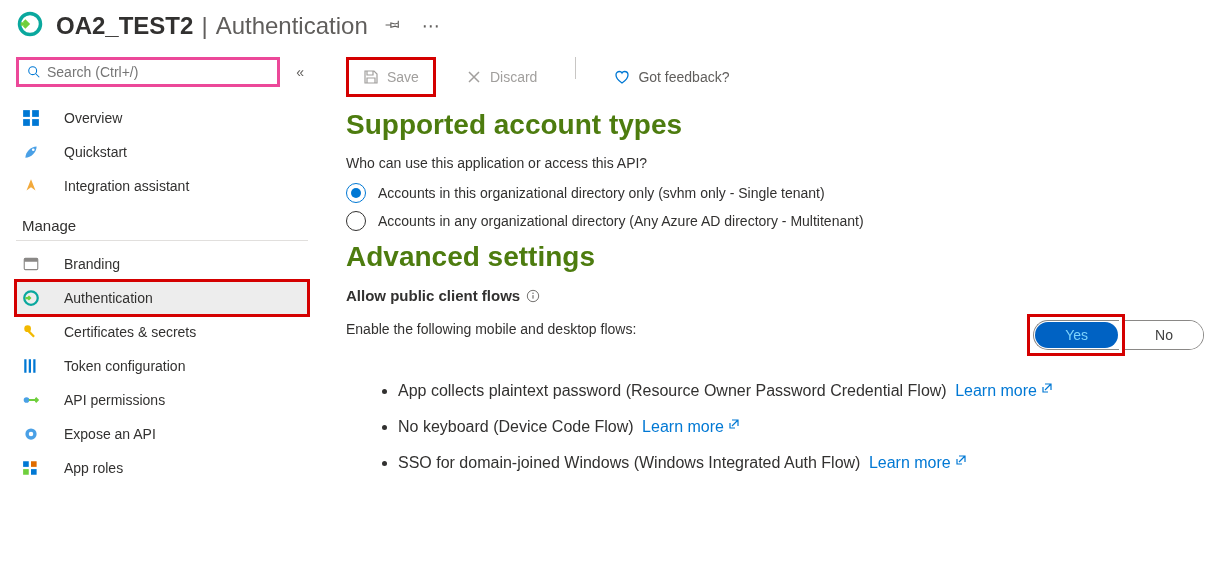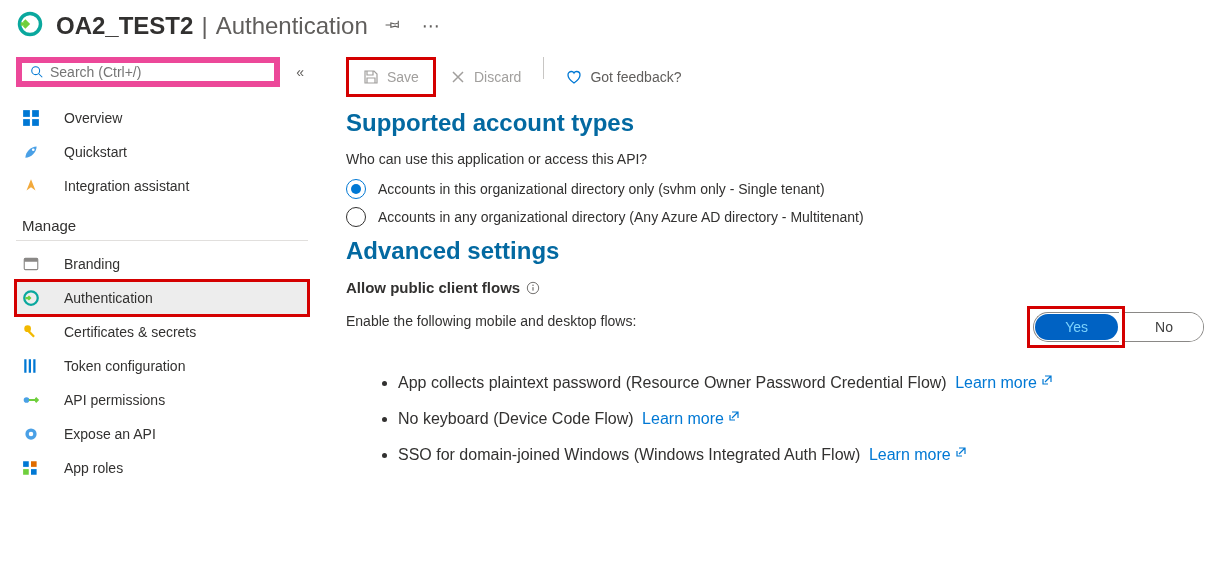--- a/index.html
+++ b/index.html
@@ -9,42 +9,42 @@
   .header .app-icon svg { width: 28px; height: 28px; }
   .header-title { font-size: 24px; font-weight: 600; color: #323130; display: flex; align-items: baseline; gap: 8px; }
   .header-title .sep { font-weight: 400; color: #605e5c; }
   .header-title .sub { font-weight: 400; color: #605e5c; }
   .header .pin-btn, .header .more-btn { background: none; border: none; cursor: pointer; padding: 4px; color: #605e5c; }
   .header .pin-btn svg { width: 18px; height: 18px; }
   .header .more-btn { font-size: 18px; letter-spacing: 2px; line-height: 1; }
   .body { display: flex; }
   .sidebar { width: 320px; padding: 0 12px 0 16px; flex-shrink: 0; }
   .search-row { display: flex; align-items: center; gap: 12px; margin-bottom: 14px; }
-  .search-wrap { flex: 1; display: flex; align-items: center; border: 6px solid #ec4899; height: 30px; padding: 0 8px; background: #fff; }
+  .search-wrap { flex: 1; display: flex; align-items: center; border: 3px solid #ec4899; height: 30px; padding: 0 8px; background: #fff; }
   .search-wrap svg { width: 14px; height: 14px; color: #0078d4; margin-right: 6px; flex-shrink:0;}
   .search-wrap input { border: none; outline: none; font-size: 14px; flex: 1; }
   .collapse-btn { background: none; border: none; cursor: pointer; color: #605e5c; font-size: 14px; padding:4px;}
   .nav-item { display: flex; align-items: center; gap: 24px; padding: 8px 6px; cursor: pointer; color: #323130; }
   .nav-item.selected { background: #ededed; }
   .nav-item .ic { width: 18px; height: 18px; display:flex; align-items:center; justify-content:center; flex-shrink:0;}
   .nav-item .ic svg { width: 18px; height: 18px; }
   .nav-label { font-size: 14px; }
   .nav-section { font-size: 15px; font-weight: 400; padding: 14px 6px 6px 6px; border-bottom: 1px solid #e1dfdd; margin-bottom: 6px; }
   .highlight-red-item { outline: 3px solid #d40000; outline-offset: -1px; }
   .main { flex: 1; padding: 0 6px 20px 26px; }
-  .toolbar { display: flex; gap: 4px; height: 40px; margin-bottom: 12px; }
+  .toolbar { display: flex; gap: 20px; height: 40px; margin-bottom: 12px; }
   .tb-btn { display: inline-flex; align-items: center; gap: 8px; border: none; background: none; padding: 6px 10px; cursor: pointer; font-size: 14px; color: #605e5c; }
   .tb-btn.disabled { color: #a19f9d; }
   .tb-btn svg { width: 16px; height: 16px; }
   .tb-divider { width: 1px; height: 22px; background: #c8c6c4; margin: 0 8px; }
   .save-highlight { border: 3px solid #d40000; padding: 3px 4px; display:inline-flex;}
   .feedback-banner { background: #eef3fb; display: flex; align-items: center; gap: 12px; padding: 12px 18px; margin-bottom: 18px; }
   .feedback-banner .info-ic { width: 18px; height: 18px; color: #0078d4; }
   .feedback-banner .arrow { margin-left: 4px; }
-  h2.section { font-size: 24px; font-weight: 600; margin: 10px 0 14px 0; color: #0369a1; }
+  h2.section { font-size: 28px; font-weight: 600; margin: 10px 0 14px 0; color: #4d7c0f; }
   .desc { font-size: 14px; color: #323130; margin-bottom: 12px; }
   .radio-row { display: flex; align-items: center; gap: 12px; margin: 8px 0; }
   .radio { width: 20px; height: 20px; border: 1px solid #323130; border-radius: 50%; display:flex; align-items:center; justify-content:center; flex-shrink:0;}
   .radio.checked { border-color: #0078d4; }
   .radio.checked::after { content:""; width: 10px; height: 10px; background: #0078d4; border-radius: 50%; }
   .subhead { font-size: 15px; font-weight: 700; margin: 14px 0 10px 0; display:flex; align-items:center; gap:6px;}
   .subhead .info-sm { width:14px; height:14px; color:#605e5c;}
   .toggle-row { display:flex; align-items:center; justify-content:space-between; margin: 10px 0 14px 0; }
   .toggle-wrap { display:flex; align-items:center;}
   .toggle { display:inline-flex; border:1px solid #8a8886; border-radius: 18px; overflow:hidden; height:30px; }

